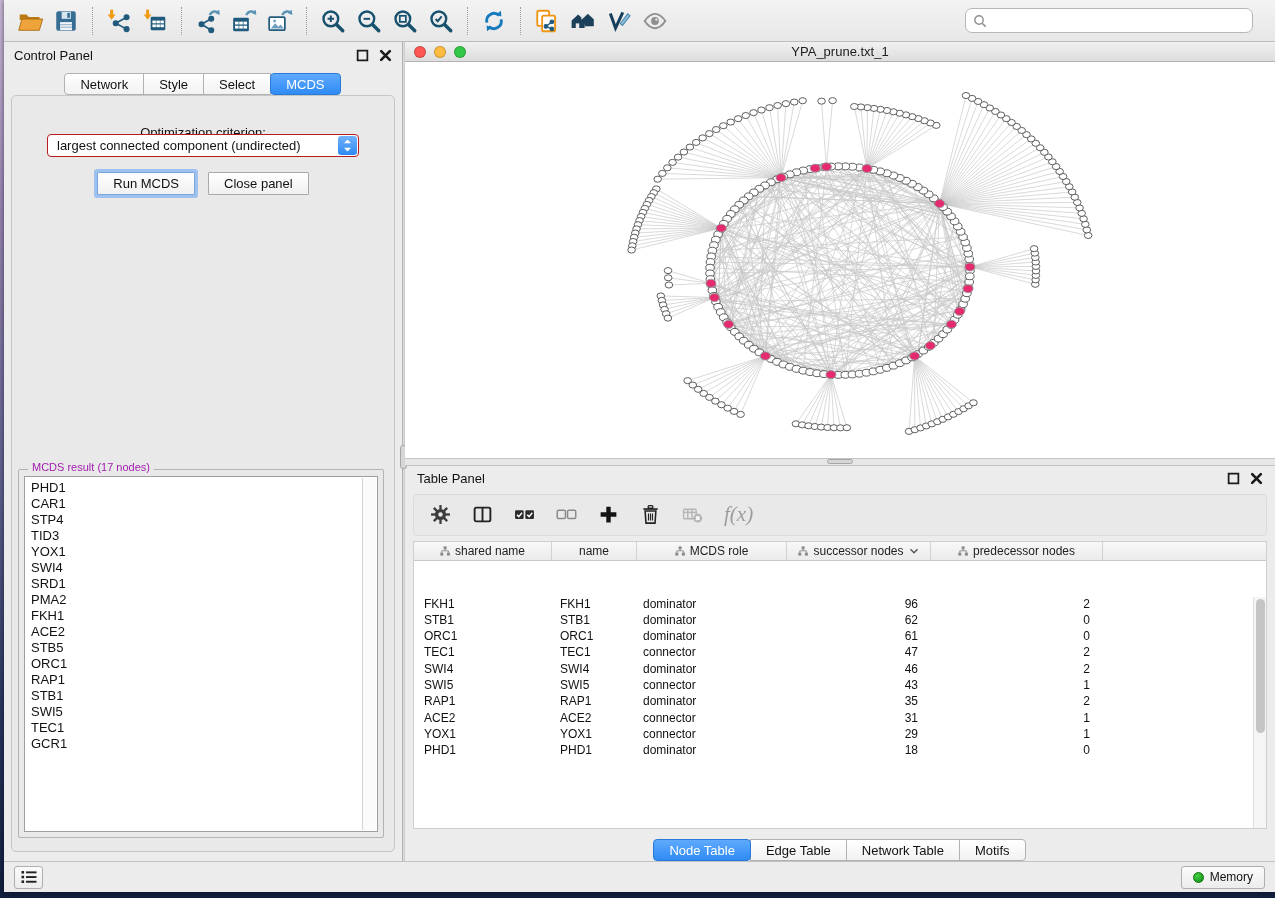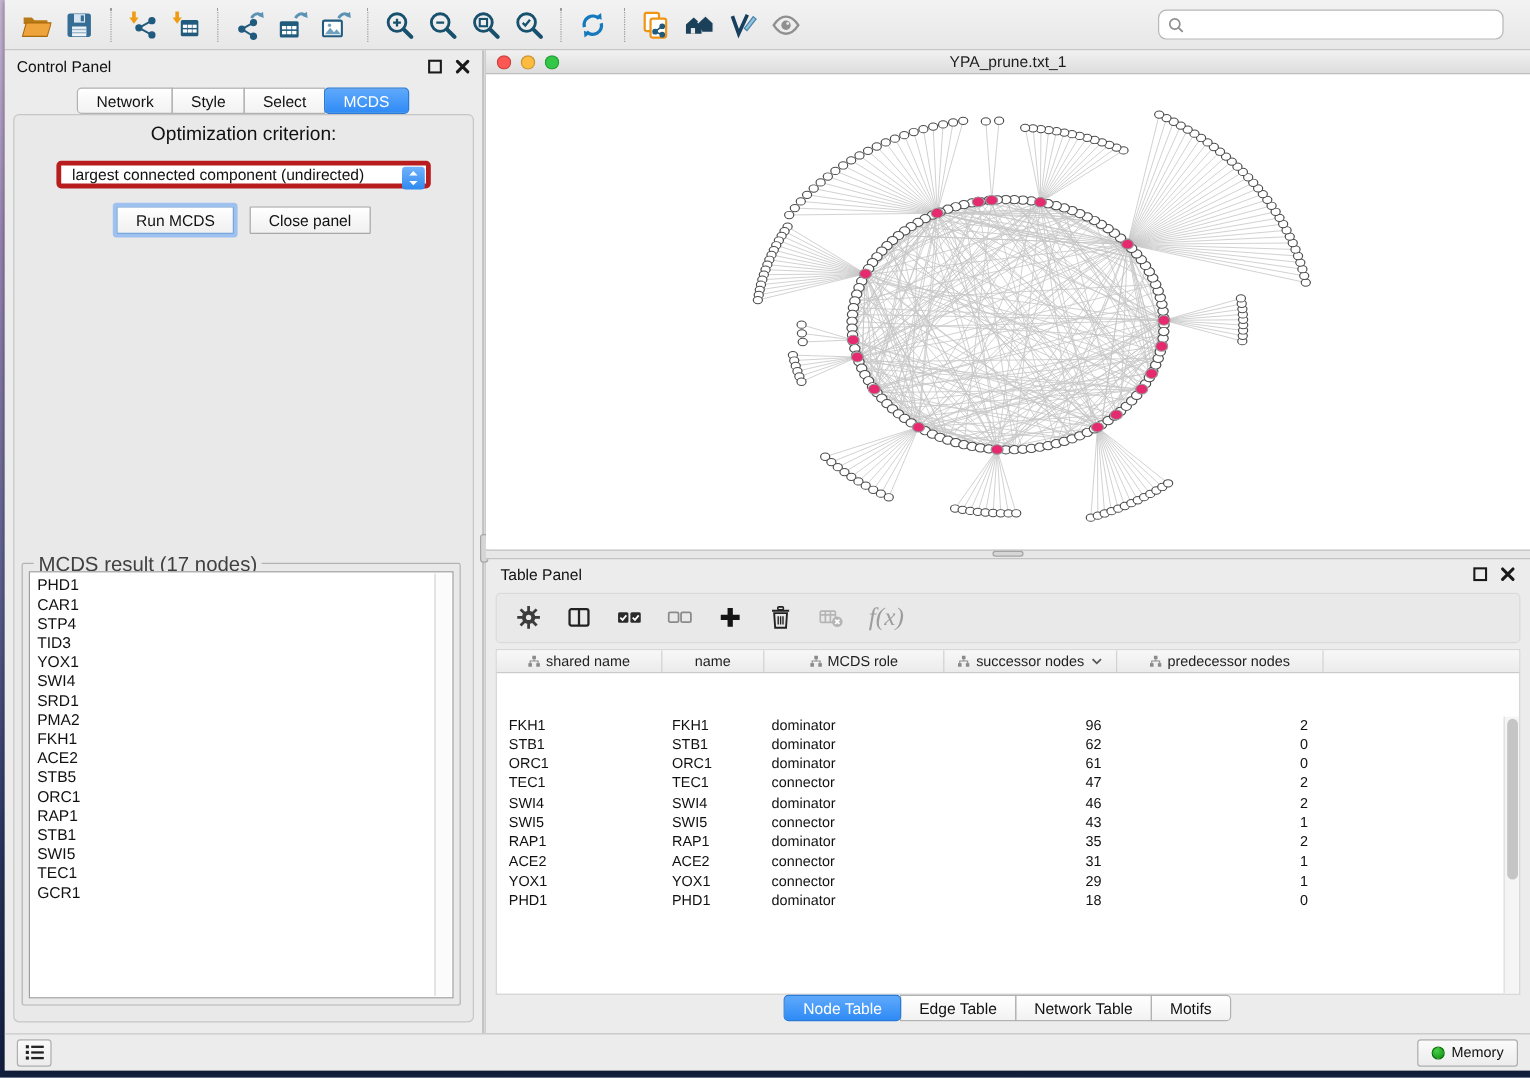--- a/index.html
+++ b/index.html
@@ -29,33 +29,33 @@
   .win-icons { margin-left:auto; display:flex; gap:10px; align-items:center; }
   .win-icons svg { width:13px; height:13px; }
   .cp-tabs { position:absolute; top:31px; left:0; right:0; display:flex; justify-content:center; z-index:2; }
   .seg-tab { height:22px; padding:0 15px; font-size:13px; display:flex; align-items:center; color:#111;
     background:linear-gradient(#ffffff,#f2f2f2); border:1px solid #b2b2b2; margin-left:-1px; cursor:default; }
   .seg-tab:first-child { border-radius:4px 0 0 4px; }
   .seg-tab:last-child { border-radius:0 4px 4px 0; }
   .seg-tab.active { background:linear-gradient(#5fa9fc,#2f8bf5); color:#fff; border-color:#2a7bd8; border-radius:4px; z-index:3; }
   .cp-inner { position:absolute; left:7px; right:7px; top:53px; bottom:9px;
     background:#e9e9e9; border:1px solid #c6c6c6; border-radius:5px; }
-  .opt-label { position:absolute; top:8px; left:0; right:0; text-align:center; font-size:16px; color:#111; }
+  .opt-label { position:absolute; top:29px; left:0; right:0; text-align:center; font-size:13px; color:#111; }
   .combo { position:absolute; top:38px; left:50%; transform:translateX(-50%); width:312px; height:23px;
-    background:#fff; border:4px solid #b91c1c; border-radius:4px; display:flex; align-items:center;
+    background:#fff; border:1px solid #b91c1c; border-radius:4px; display:flex; align-items:center;
     padding-left:9px; font-size:13px; color:#111; cursor:default; }
   .combo-btn { position:absolute; right:1px; top:1px; width:19px; height:19px; border-radius:3px;
     background:linear-gradient(#71b2fd,#2e89f0); display:flex; align-items:center; justify-content:center; }
   .btn-row { position:absolute; top:76px; left:0; right:0; display:flex; justify-content:center; gap:13px; }
   .btn { height:23px; padding:0 15px; font-size:13px; color:#111; border:1px solid #a9a9a9; border-radius:1px;
     background:linear-gradient(#ffffff,#f0f0f0); cursor:default; display:flex; align-items:center; }
   .btn.focused { box-shadow:0 0 0 3px rgba(98,160,245,.55); border-color:#76a7df; }
   .group-box { position:absolute; left:6px; right:10px; top:373px; bottom:13px;
     border:1px solid #b3b3b3; border-radius:2px; }
-  .group-legend { position:absolute; top:-9px; left:9px; background:#e9e9e9; padding:0 4px; font-size:17px; color:#404040; }
+  .group-legend { position:absolute; top:-9px; left:9px; background:#e9e9e9; padding:0 4px; font-size:11px; color:#a21caf; }
   .listbox { position:absolute; inset:6px 5px 5px 5px; background:#fff; border:1px solid #9f9f9f;
     font-size:13px; color:#111; padding:3px 0 0 6px; line-height:16px; overflow:hidden; }
   .list-scroll { position:absolute; top:1px; right:1px; bottom:1px; width:14px; background:#fbfbfb; border-left:1px solid #d4d4d4; }
   .mcds-item { height:16px; cursor:default; }
 
   
   .v-splitter { flex:0 0 3px; background:#dcdcdc; border-left:1px solid #b1b1b1; border-right:1px solid #cdcdcd; position:relative; }
   .v-handle { position:absolute; top:403px; left:-3px; width:7px; height:24px; background:#d6d6d6; border:1px solid #a6a6a6; border-radius:3px; }
 
   
@@ -82,21 +82,21 @@
   .thead { flex:0 0 19px; display:flex; background:linear-gradient(#f8f8f8,#ebebeb); border-bottom:1px solid #c9c9c9; }
   .th { display:flex; align-items:center; justify-content:center; gap:5px; font-size:12px; color:#222;
     border-right:1px solid #d2d2d2; cursor:default; }
   .th.filler { flex:1; border-right:none; }
   .tbody { flex:1; position:relative; overflow:hidden; }
   .tr { height:16.3px; display:flex; font-size:12px; color:#111; cursor:default; }
   .td { overflow:hidden; white-space:nowrap; }
   .td.num { text-align:right; padding-right:13px; }
   .tb-scroll { position:absolute; top:0; right:0; bottom:0; width:13px; background:#f5f5f5; border-left:1px solid #dedede; }
   .tb-thumb { position:absolute; top:2px; left:1.5px; width:9px; height:58%; background:#c5c5c5; border-radius:5px; }
-  .tp-tabbar { flex:0 0 32px; display:flex; align-items:flex-start; justify-content:center; }
+  .tp-tabbar { flex:0 0 32px; display:flex; align-items:flex-end; justify-content:center; }
 
   
   .status-bar { flex:0 0 31px; background:#ececec; border-top:1px solid #c2c2c2; display:flex; align-items:center; padding:0 10px; }
   .sq-btn { width:29px; height:23px; border:1px solid #aeaeae; border-radius:3px; background:linear-gradient(#fbfbfb,#ececec);
     display:flex; align-items:center; justify-content:center; }
   .memory-btn { margin-left:auto; height:23px; padding:0 11px; border:1px solid #aeaeae; border-radius:3px;
     background:linear-gradient(#fbfbfb,#ececec); display:flex; align-items:center; gap:6px; font-size:12px; color:#111;justify-content:space-between; }
   .mem-dot { width:11px; height:11px; border-radius:50%; border:1px solid #0a700a;
     background:radial-gradient(circle at 35% 30%, #46d046, #0d8c0d); }
 </style>

